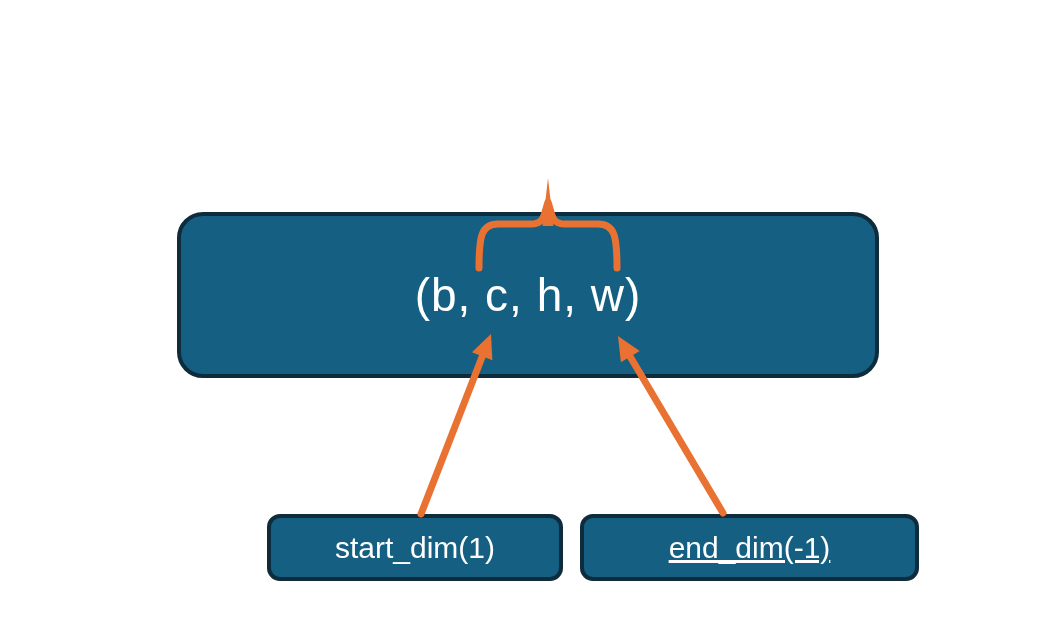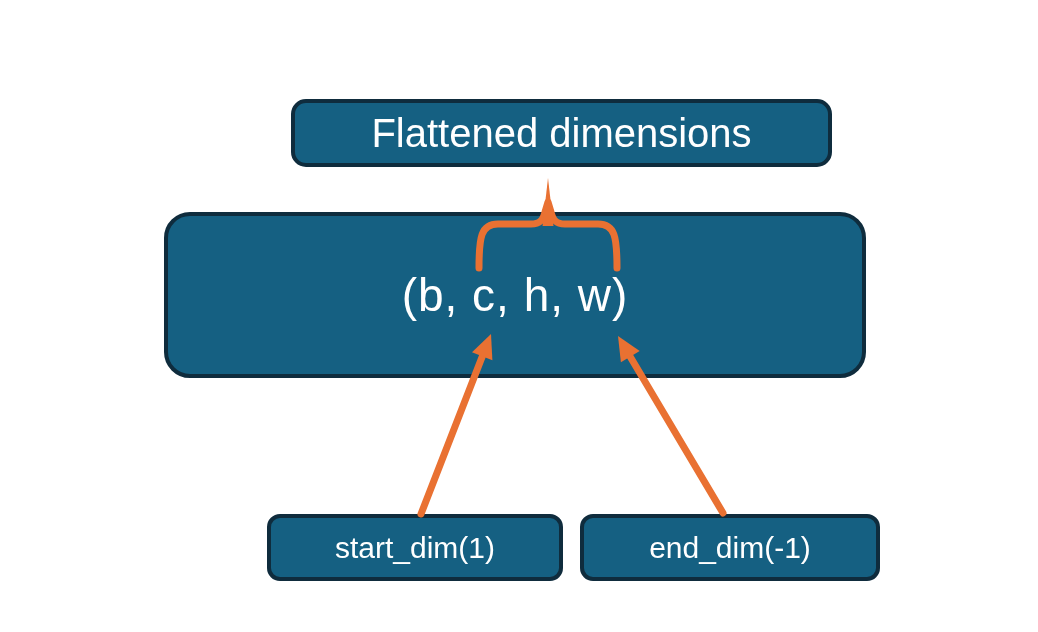--- a/index.html
+++ b/index.html
@@ -28,54 +28,51 @@
     justify-content: center;
     text-align: center;
     line-height: 1;
   }
   .node-top {
     left: 291px; top: 99px; width: 541px; height: 68px;
     border-radius: 15px;
     font-size: 40px;
   }
   .node-main {
-    left: 164px; top: 212px; width: 702px; height: 166px;
+    left: 177px; top: 212px; width: 702px; height: 166px;
     border-radius: 26px;
     font-size: 46px;
     letter-spacing: 1px;
   }
   .node-small {
     height: 67px;
     border-radius: 13px;
     font-size: 30px;
   }
   .node-start { left: 267px; top: 514px; width: 296px; }
-  .node-end   { left: 580px; top: 514px; width: 300px; }
+  .node-end   { left: 580px; top: 514px; width: 339px; text-decoration: underline; }
   .connector-layer {
     position: absolute; inset: 0;
     width: 1038px; height: 632px;
     pointer-events: none;
   }
   .connector-stroke {
     fill: none;
     stroke: var(--connector);
     stroke-width: 7;
     stroke-linecap: round;
     stroke-linejoin: round;
   }
   .connector-fill { fill: var(--connector); stroke: none; }
 </style>
 </head>
 <body>
 
 <div class="stage">
 
-  <div class="node node-top">
-    <span>Flattened dimensions</span>
-  </div>
 
   <div class="node node-main">
     <span>(b, c, h, w)</span>
   </div>
 
   <div class="node node-small node-start">
     <span>start_dim(1)</span>
   </div>
 
   <div class="node node-small node-end">

